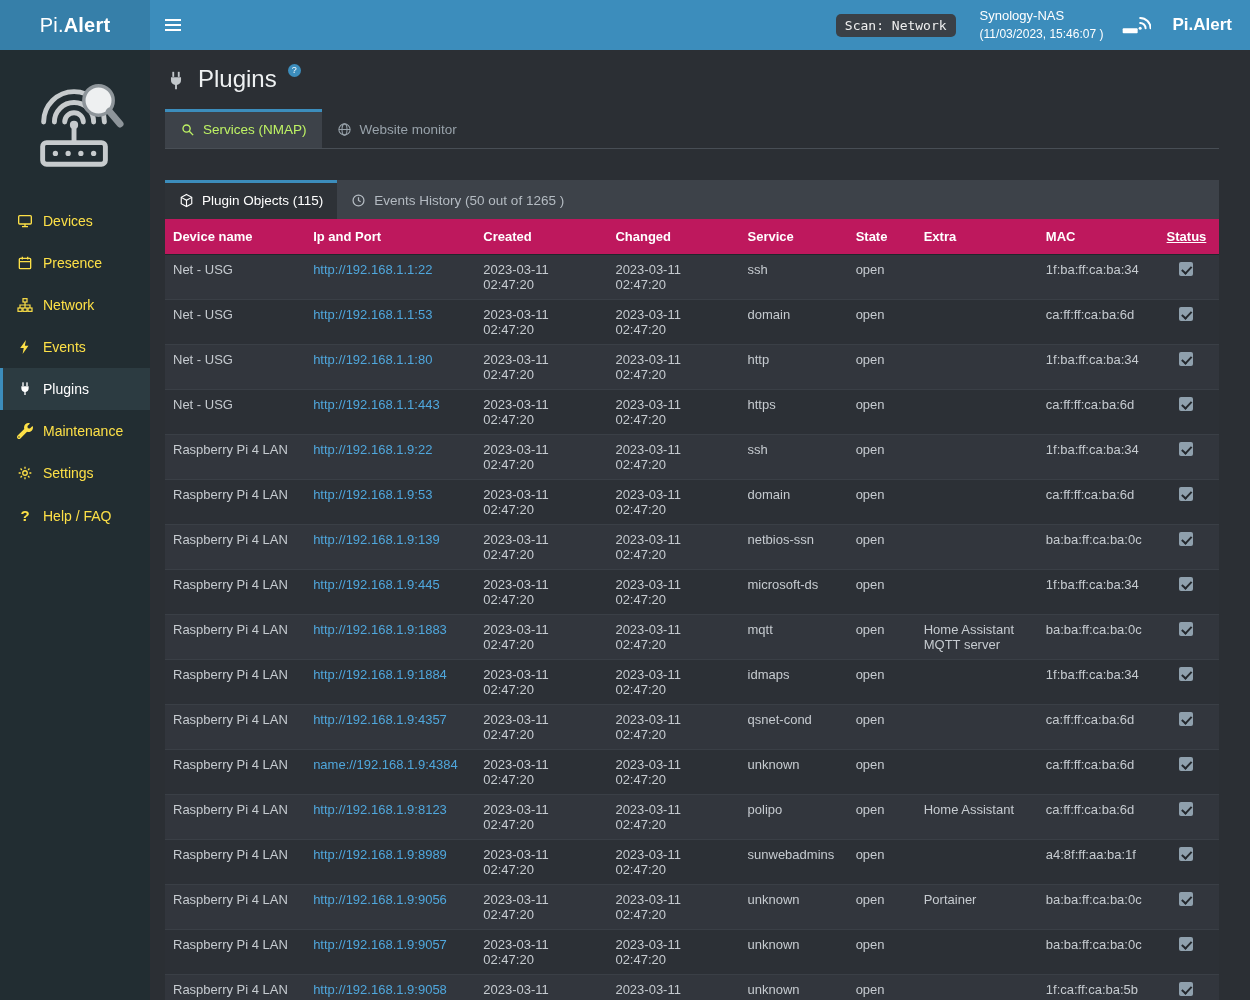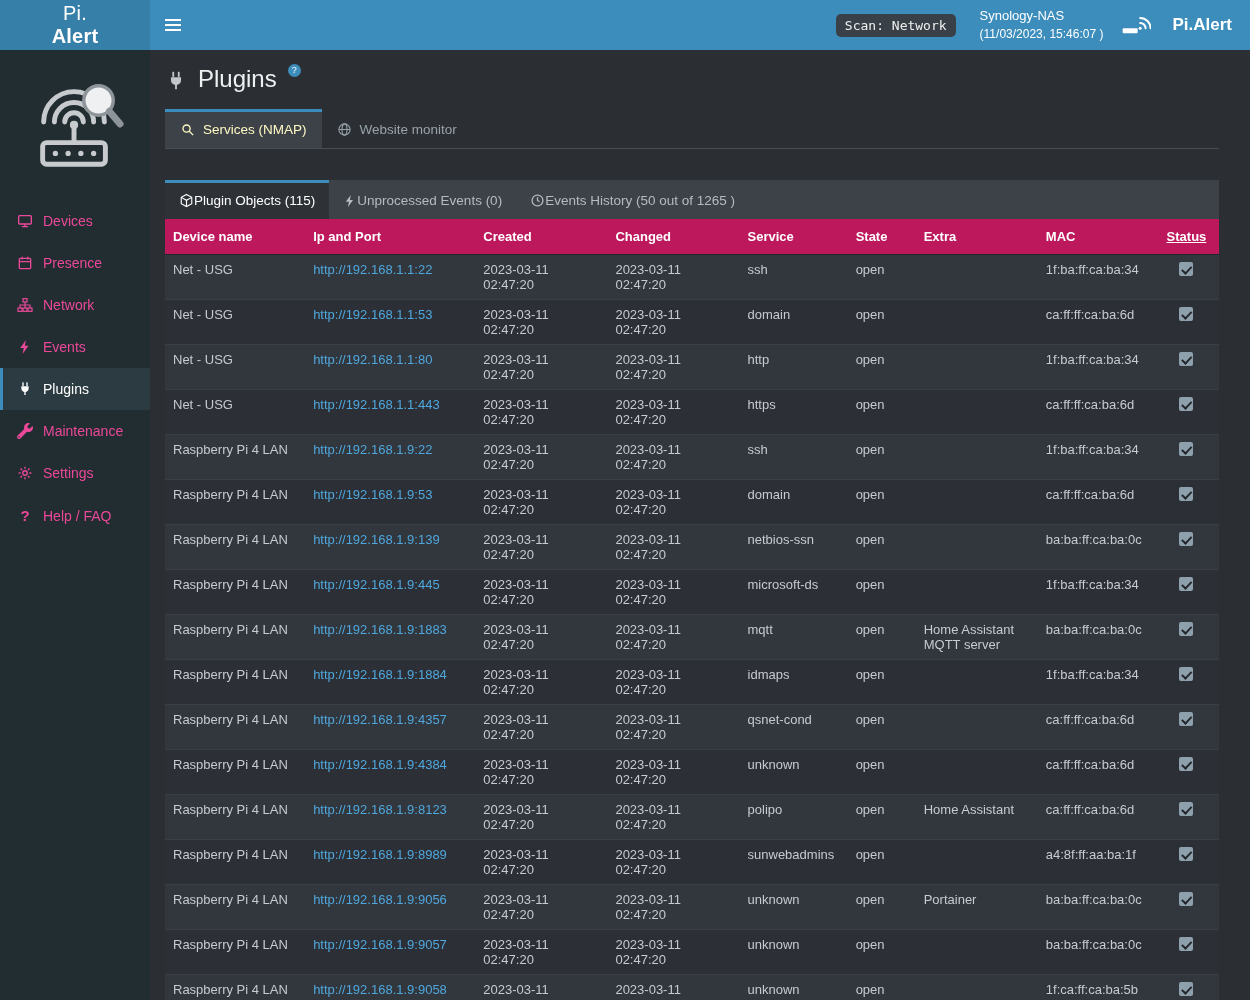--- a/index.html
+++ b/index.html
@@ -2,60 +2,60 @@
 <html><head>
 <meta charset="utf-8">
 <style>
   * { box-sizing: border-box; }
   html,body { margin:0; padding:0; width:1250px; height:1000px; overflow:hidden;
     background:#2b2f34; font-family:"Liberation Sans", "DejaVu Sans", sans-serif; }
 
   
   .topbar { position:fixed; top:0; left:0; width:1250px; height:50px; display:flex; z-index:20; }
   .brand { width:150px; background:#367fa9; color:#fff; display:flex; align-items:center;
-    justify-content:center; font-size:20px; letter-spacing:.2px;flex-direction:column; }
+    justify-content:center; font-size:20px; letter-spacing:.2px; }
   .brand b { font-weight:bold; }
   .topbar-main { flex:1; background:#3c8dbc; display:flex; align-items:center; color:#fff; }
   .hamburger { width:46px; height:50px; display:flex; flex-direction:column; gap:3px;
     align-items:center; justify-content:center; cursor:pointer; }
   .hamburger i { display:block; width:16px; height:2px; background:#fff; }
   .tb-spacer { flex:1; }
   .scan-badge { background:#3a4047; border-radius:5px; padding:4px 9px;
     font-family:"DejaVu Sans Mono", monospace; font-size:13px; color:#f0f0f0; }
   .host-info { margin:0 18px 0 24px; font-size:12px; line-height:1.45; color:#fff; }
   .host-info .name { font-size:13px; }
   .app-brand { display:flex; align-items:center; gap:21px; padding-right:18px;
     font-weight:bold; font-size:17px; }
 
   
   .sidebar { position:fixed; top:50px; left:0; width:150px; height:950px; background:#222d32; }
   .side-logo { display:flex; justify-content:center; padding:24px 0 26px; }
   .menu-item { display:flex; align-items:center; gap:10px; padding:13px 4px 13px 14px;
-    color:#ec4899; font-size:14px; border-left:3px solid transparent; cursor:pointer; }
+    color:#fde047; font-size:14px; border-left:3px solid transparent; cursor:pointer; }
   .menu-item.active { background:#2c3b41; color:#fff; border-left-color:#3c8dbc; }
   .menu-item svg, .menu-item .qmark { flex:0 0 auto; color:inherit; }
   .qmark { width:16px; text-align:center; font-weight:bold; font-size:15px; display:inline-block; }
 
   
   .main { position:absolute; top:50px; left:150px; width:1100px; height:950px;
     padding:6px 31px 0 15px; }
   .page-header { display:flex; align-items:flex-start; gap:11px; margin:10px 0 16px; color:#c2c7cb; }
   .page-title { font-size:24px; font-weight:400; color:#eef1f2; line-height:1.1; position:relative; }
   .help-badge { position:relative; top:-2px; width:13px; height:13px; border-radius:50%;
     background:#3c8dbc; color:#fff; font-size:9px; line-height:13px; text-align:center;
     display:inline-block; cursor:pointer; }
 
   .outer-tabs { display:flex; border-bottom:1px solid #484e55; margin-top:14px; }
   .otab { display:flex; align-items:center; gap:8px; padding:10px 15px 11px;
     color:#98a2aa; font-size:13.5px; border-top:3px solid transparent; cursor:pointer; }
-  .otab.active { background:#3d4249; color:#fef9c3; border-top-color:#3c8dbc; }
+  .otab.active { background:#3d4249; color:#bef264; border-top-color:#3c8dbc; }
 
   .panel { margin-top:31px; }
   .inner-tabs { display:flex; background:#3d4249; }
-  .itab { display:flex; align-items:center; padding:10px 14px 11px;
+  .itab { display:flex; align-items:center; gap:8px; padding:10px 14px 11px;
     color:#b4bbc2; font-size:13.5px; border-top:3px solid transparent; cursor:pointer; }
   .itab.active { background:#2e3237; color:#fff; border-top-color:#3c8dbc; }
 
   table { width:100%; border-collapse:collapse; table-layout:fixed; font-size:13px; color:#c6cbd0; }
   thead th { background:#be185d; color:#fff; font-weight:bold; text-align:left;
     padding:10px 8px; border-bottom:1px solid #22262b; cursor:pointer; }
   thead th:last-child { text-align:center;text-decoration:underline; }
   tbody td { padding:7px 8px; border-top:1px solid #3a3f46; vertical-align:top;
     overflow:hidden; white-space:normal; }
   tbody tr:nth-child(even) { background:#2c3036; }  
@@ -212,26 +212,20 @@
   <div class="panel">
     <div class="inner-tabs">
       <div class="itab active">
         <svg class="ic" width="15" height="15" viewBox="0 0 24 24" fill="none" stroke="currentColor" stroke-width="1.8">
             <path d="M12 2.3l8.4 4.7v10L12 21.7 3.6 17V7z"></path>
             <path d="M3.6 7L12 11.7 20.4 7M12 11.7V21.7"></path>
           </svg>
         <span>Plugin Objects (115)</span>
       </div>
       <div class="itab">
-        <svg class="ic" width="14" height="14" viewBox="0 0 24 24" fill="currentColor">
-            <path d="M13.4 1.5L4.8 13.4h5.3l-1.7 9.1 8.8-12.3h-5.4z"></path>
-          </svg>
-        <span>Unprocessed Events (0)</span>
-      </div>
-      <div class="itab">
         <svg class="ic" width="15" height="15" viewBox="0 0 24 24" fill="none" stroke="currentColor" stroke-width="2">
             <circle cx="12" cy="12" r="8.7"></circle>
             <path d="M12 6.8V12l3.4 2"></path>
           </svg>
         <span>Events History (50 out of 1265 )</span>
       </div>
     </div>
 
     <table>
       <colgroup>
@@ -388,21 +382,21 @@
             <td>2023-03-11 02:47:20</td>
             <td>qsnet-cond</td>
             <td>open</td>
             <td></td>
             <td>ca:ff:ff:ca:ba:6d</td>
             <td class="center"><span class="checkbox"></span></td>
           </tr>
 
           <tr>
             <td>Raspberry Pi 4 LAN</td>
-            <td><a class="link">http://192.168.1.9:4384</a></td>
+            <td><a class="link">name://192.168.1.9:4384</a></td>
             <td>2023-03-11 02:47:20</td>
             <td>2023-03-11 02:47:20</td>
             <td>unknown</td>
             <td>open</td>
             <td></td>
             <td>ca:ff:ff:ca:ba:6d</td>
             <td class="center"><span class="checkbox"></span></td>
           </tr>
 
           <tr>

